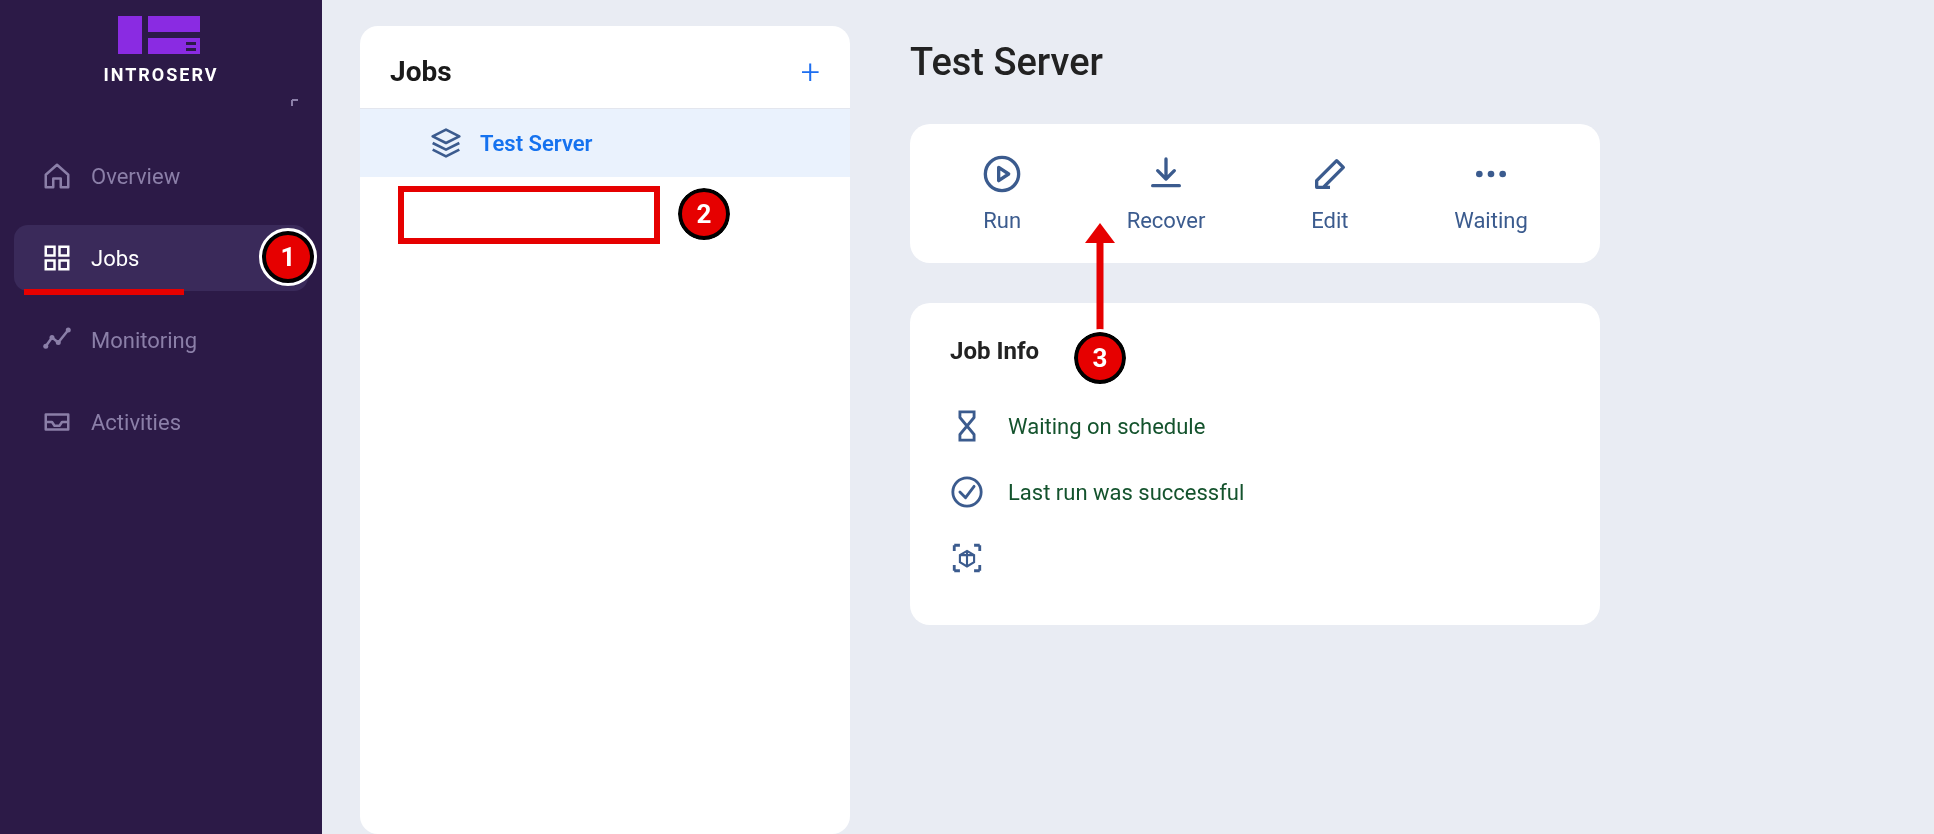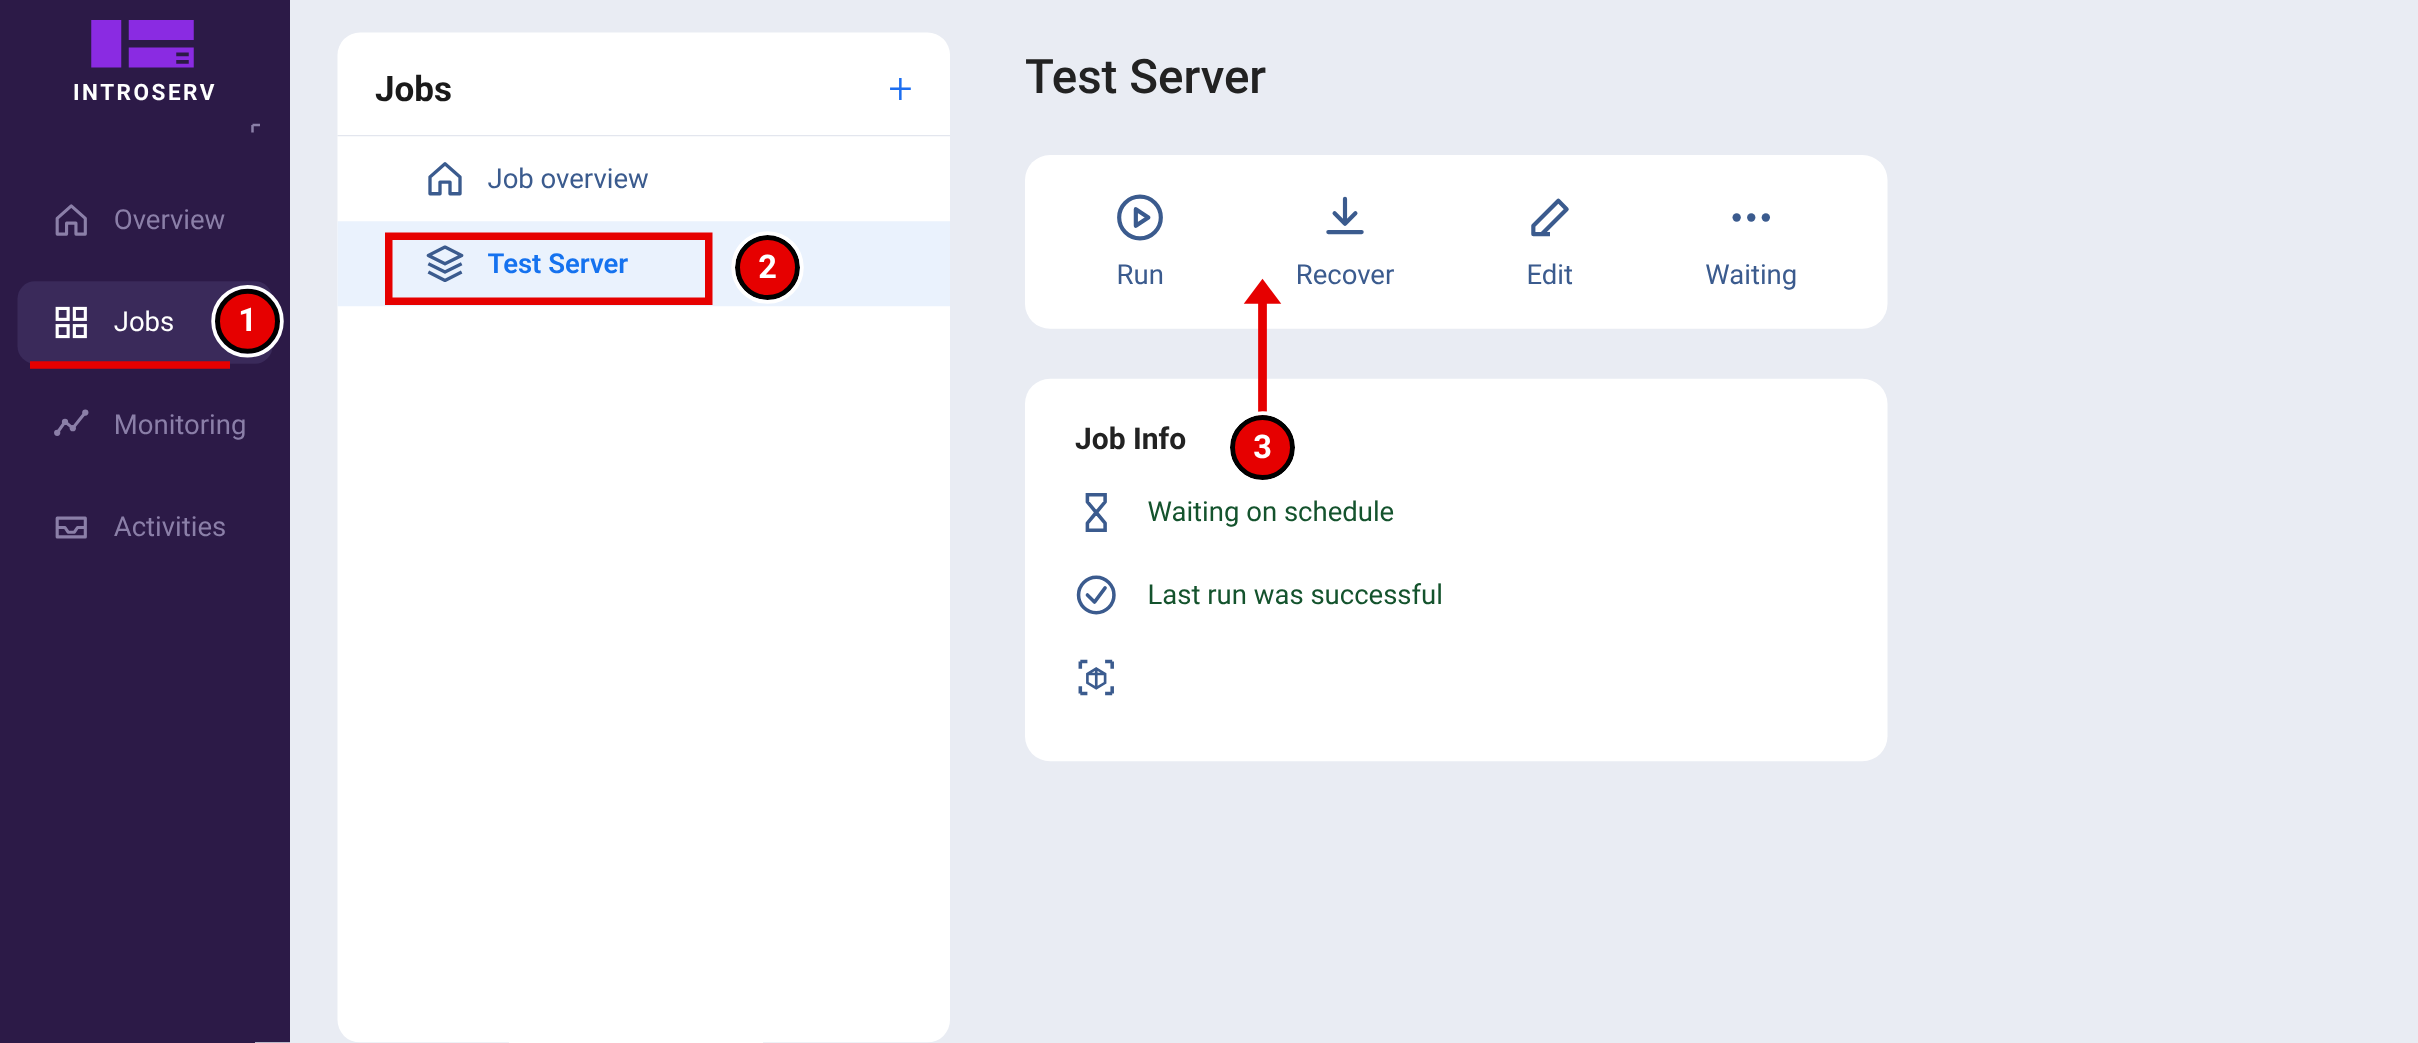--- a/index.html
+++ b/index.html
@@ -7,21 +7,21 @@
   body {
     font-family: -apple-system, BlinkMacSystemFont, "Segoe UI", Roboto, sans-serif;
     background: #e9ecf3;
     display: flex;
     min-height: 834px;
     width: 1934px;
   }
 
   
   .sidebar {
-    width: 232px;
+    width: 322px;
     background: #2c1a47;
     display: flex;
     flex-direction: column;
     padding-top: 10px;
     position: relative;
   }
   .logo-wrap {
     display: flex;
     flex-direction: column;
     align-items: center;
@@ -176,21 +176,21 @@
     background: #fff;
     border-radius: 20px;
     margin-top: 40px;
     padding: 34px 40px;
     width: 690px;
   }
   .info-heading {
     font-size: 24px;
     font-weight: 700;
     color: #222;
-    margin-bottom: 12px;
+    margin-bottom: 28px;
   }
   .info-row {
     display: flex;
     align-items: center;
     gap: 24px;
     color: #14532d;
     font-size: 22px;
     padding: 16px 0;
   }
   .info-row svg { width: 34px; height: 34px; flex: 0 0 auto; }
@@ -254,26 +254,20 @@
   </div>
 
 </div>
 
 <div class="jobs-panel">
   <div class="jobs-header">
     <div class="jobs-title">Jobs</div>
     <div class="jobs-add">+</div>
   </div>
 
-  <div class="job-list-item">
-    <svg width="32" height="32" viewBox="0 0 24 24">
-      <path d="M3 11 L12 3 L21 11 V21 H15 V14 H9 V21 H3 Z" fill="none" stroke="#3b5b8e" stroke-width="2" stroke-linejoin="round"></path>
-    </svg>
-    <span>Job overview</span>
-  </div>
 
   <div class="job-list-item selected" style="position:relative;">
     <svg width="32" height="32" viewBox="0 0 24 24">
       <path d="M12 2 L22 7 L12 12 L2 7 Z" fill="none" stroke="#3b5b8e" stroke-width="2" stroke-linejoin="round"></path>
       <path d="M2 12 L12 17 L22 12" fill="none" stroke="#3b5b8e" stroke-width="2" stroke-linejoin="round"></path>
       <path d="M2 17 L12 22 L22 17" fill="none" stroke="#3b5b8e" stroke-width="2" stroke-linejoin="round"></path>
     </svg>
     <span>Test Server</span>
   </div>
 

